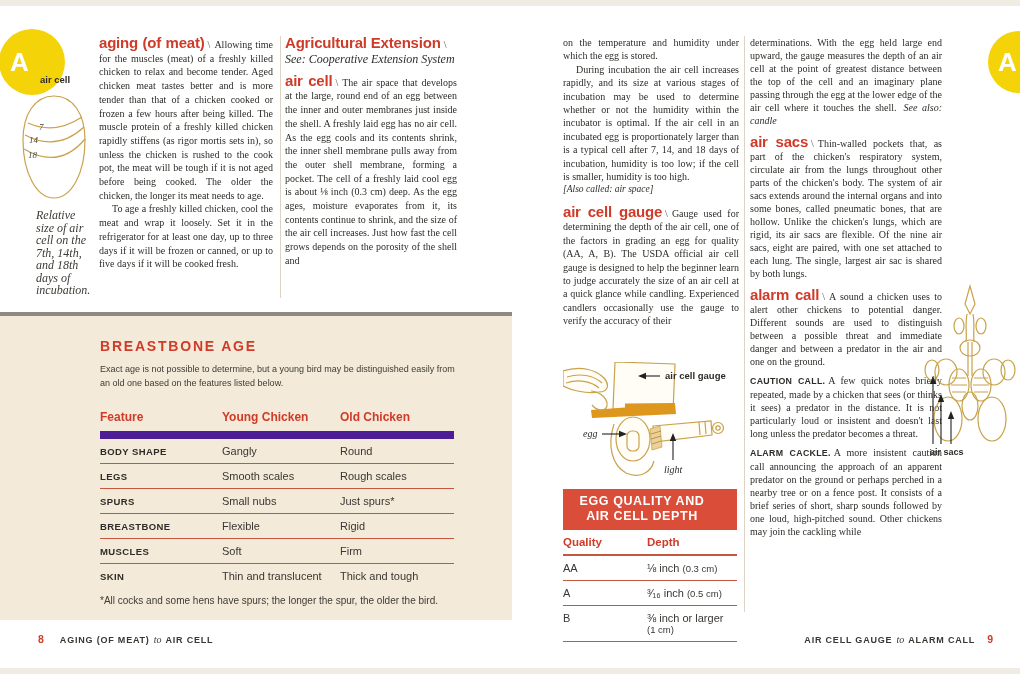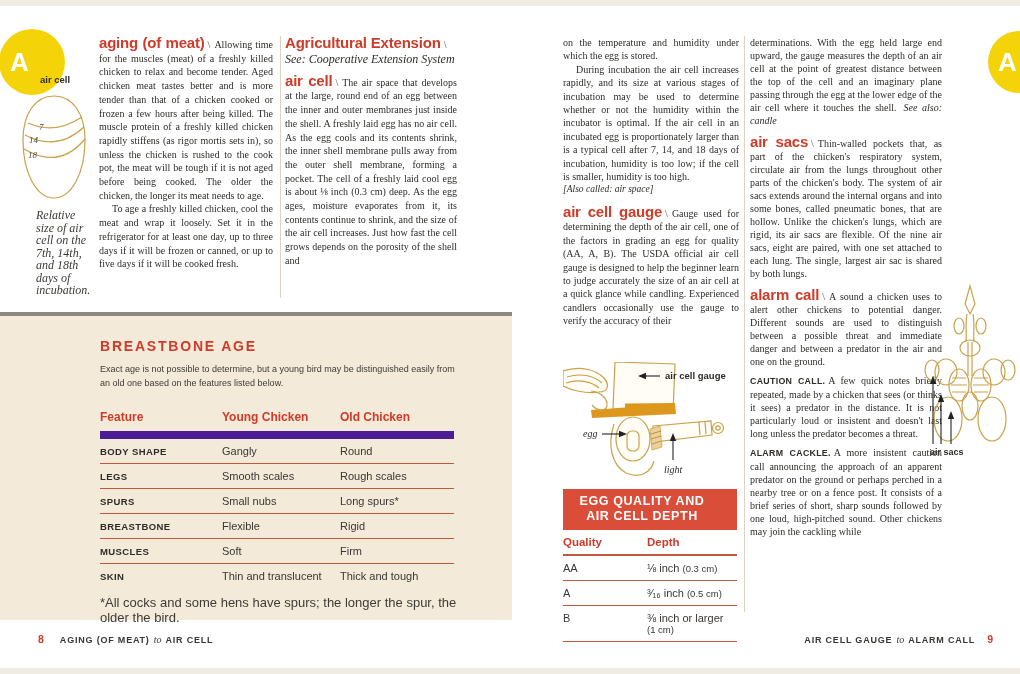--- a/index.html
+++ b/index.html
@@ -51,21 +51,21 @@
   .age-box{position:absolute;left:0;top:312px;width:512px;height:308px;background:#f4ead9;
            border-top:4px solid #8e8a80;box-sizing:border-box;padding:22px 55px 0 100px;
            font-family:"Liberation Sans",sans-serif;}
   .age-title{color:#cf3b28;font-size:14px;font-weight:bold;letter-spacing:1.8px;margin:0;}
   .age-intro{font-size:9px;line-height:14px;color:#3e3b35;margin:8px 0 0 0;max-width:358px;}
   .age-table{margin-top:20px;display:grid;grid-template-columns:122px 118px 1fr;width:354px;}
   .age-table .ath{color:#cf3b28;font-size:12px;font-weight:bold;padding-bottom:7px;border-bottom:8px solid #4c1d95;}
   .age-table .cell{padding:6px 0 6px 0;border-bottom:1.5px solid #c6573f;font-size:11px;color:#3a3733;display:flex;align-items:center;}
   .age-table .feat{font-weight:bold;font-size:9.5px;letter-spacing:.4px;color:#2e2c28;}
   .age-table .last{border-bottom:none;}
-  .age-note{font-size:13px;color:#3e3b35;margin-top:7px;}
+  .age-note{font-size:10px;color:#3e3b35;margin-top:7px;}
 
   
   .candle-fig{position:absolute;left:563px;top:362px;width:178px;height:128px;margin:0;}
   .candle-fig .lbl{position:absolute;}
   .lbl-gauge{left:102px;top:8px;font-family:"Liberation Sans",sans-serif;font-weight:bold;font-size:9.5px;}
   .lbl-egg{left:20px;top:66px;font-style:italic;font-size:10px;}
   .lbl-light{left:101px;top:102px;font-style:italic;font-size:10px;}
 
   
   .qual{position:absolute;left:563px;top:489px;width:174px;font-family:"Liberation Sans",sans-serif;}
@@ -153,21 +153,21 @@
     <div class="cell feat">BODY SHAPE</div>
     <div class="cell">Gangly</div>
     <div class="cell">Round</div>
 
     <div class="cell feat">LEGS</div>
     <div class="cell">Smooth scales</div>
     <div class="cell">Rough scales</div>
 
     <div class="cell feat">SPURS</div>
     <div class="cell">Small nubs</div>
-    <div class="cell">Long spurs*</div>
+    <div class="cell">Just spurs*</div>
 
     <div class="cell feat">BREASTBONE</div>
     <div class="cell">Flexible</div>
     <div class="cell">Rigid</div>
 
     <div class="cell feat">MUSCLES</div>
     <div class="cell">Soft</div>
     <div class="cell">Firm</div>
 
     <div class="cell feat last">SKIN</div>

